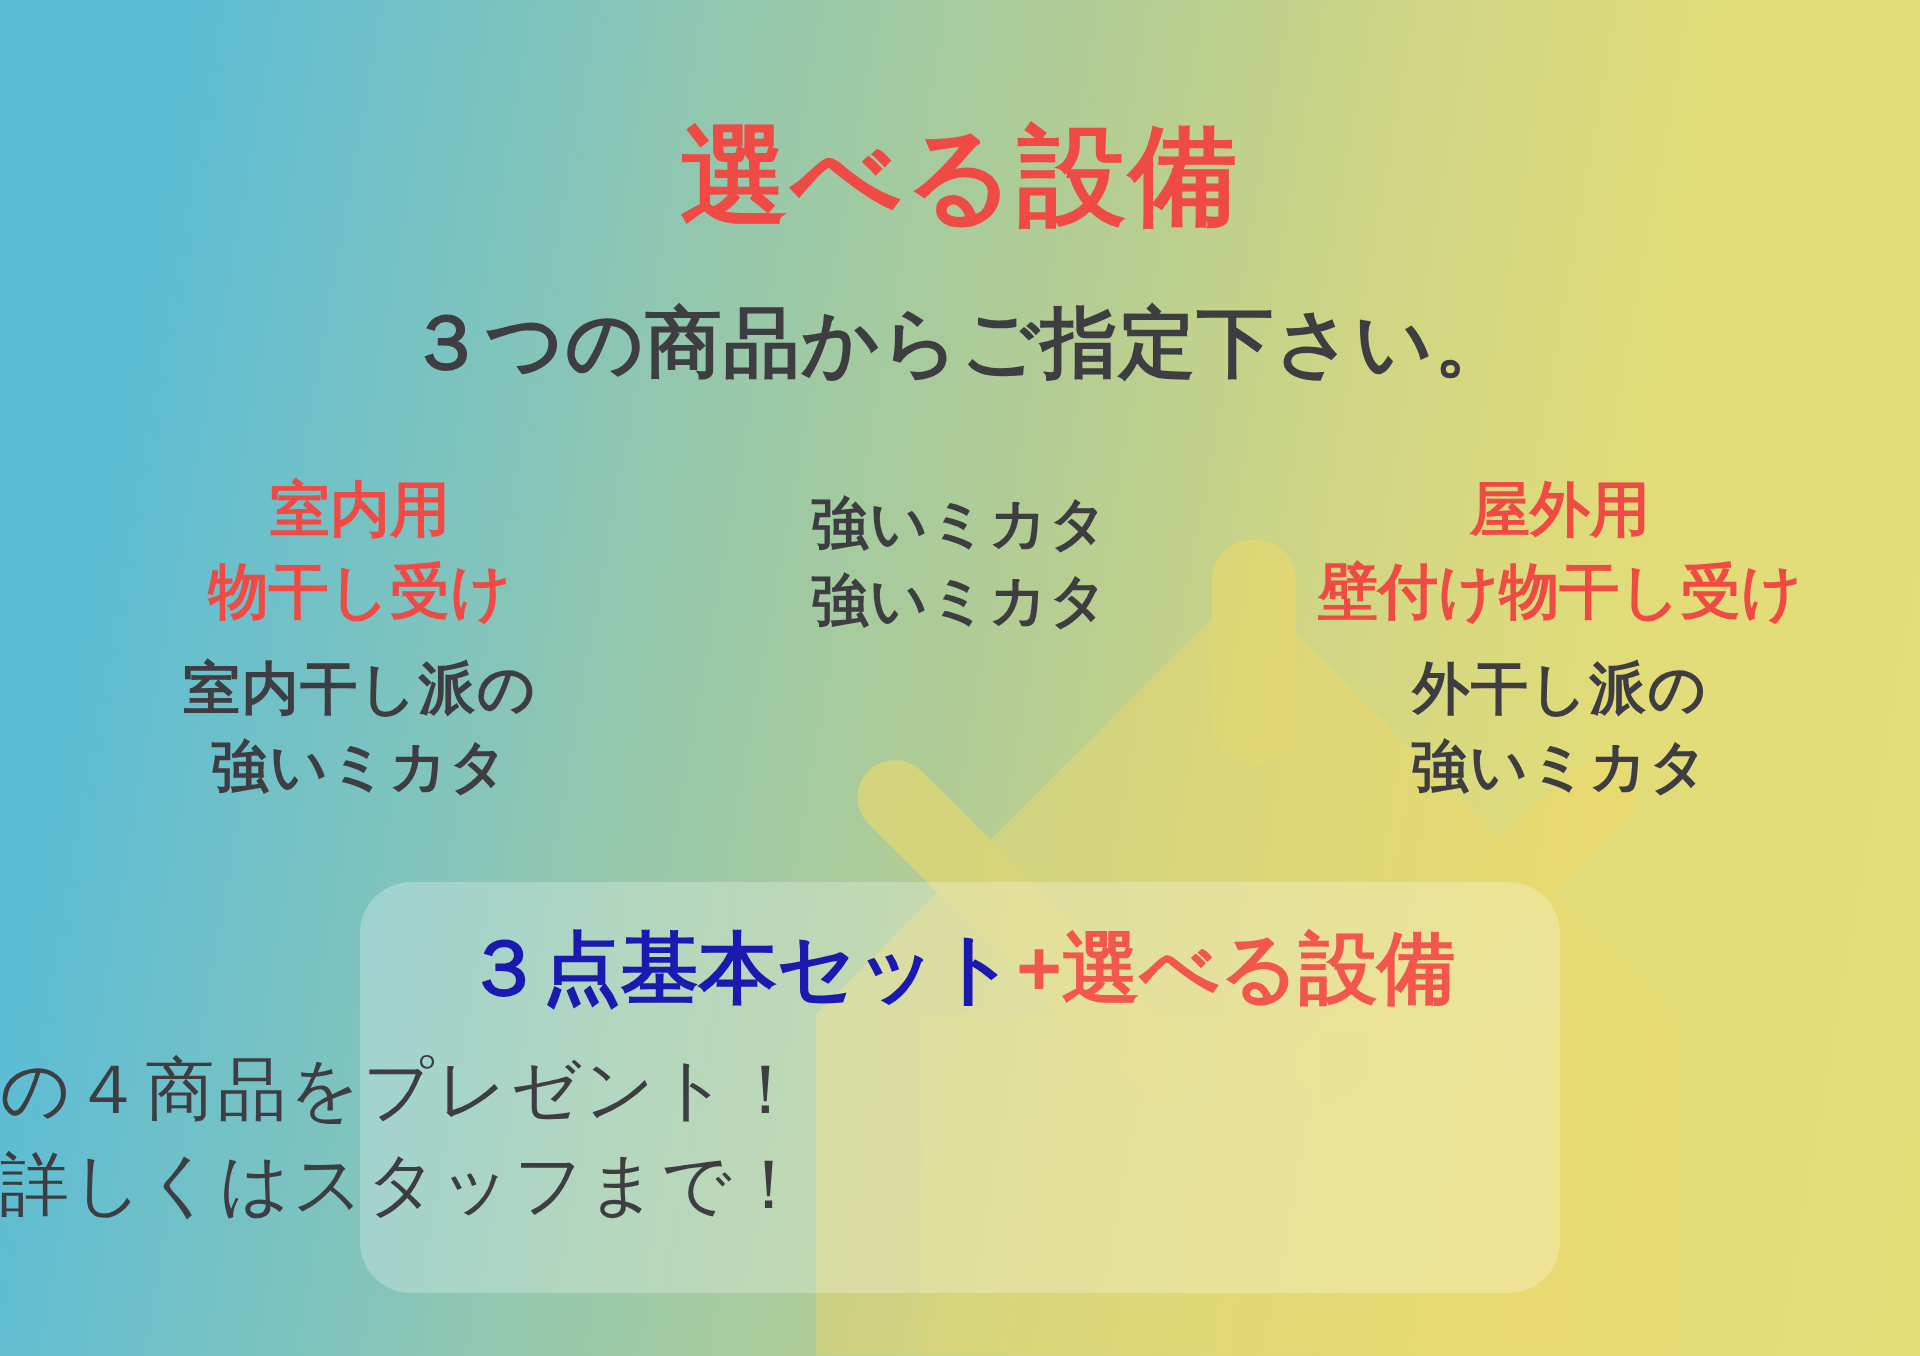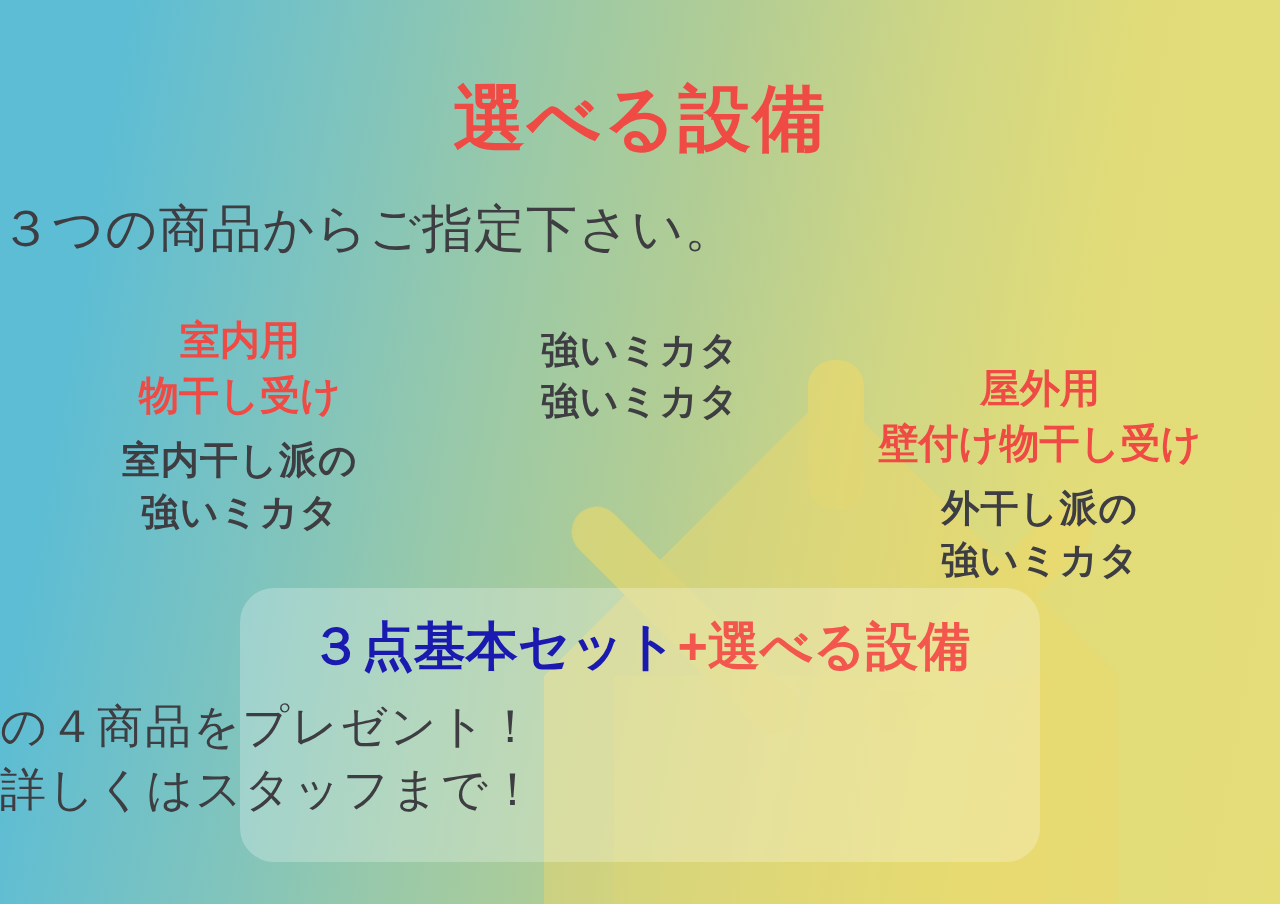--- a/index.html
+++ b/index.html
@@ -52,23 +52,24 @@
     letter-spacing: 2px;
     color: #ef4a44;
     white-space: nowrap;
   }
 
   .subtitle {
     position: absolute;
     left: 0;
     top: 203px;
     width: 1280px;
+    text-align: center;
     font-size: 51px;
     line-height: 1.0;
-    font-weight: normal;
+    font-weight: bold;
     letter-spacing: 1px;
     color: #3d3d42;
     white-space: nowrap;
   }
 
   
   .columns {
     position: absolute;
     left: 0;
     top: 313px;
@@ -98,21 +99,21 @@
     font-size: 38px;
     line-height: 1.35;
     letter-spacing: 1px;
     white-space: nowrap;
   }
   .col-desc .l2 { display: block; text-align: center; }
 
   
   .col-1 .col-head { font-size: 40px; }
   .col-2 .col-head { font-size: 40px; }
-  .col-3 .col-head { font-size: 40px; margin-top: 48px; }
+  .col-3 .col-head { font-size: 40px; }
 
   
   .panel {
     position: absolute;
     left: 240px;
     top: 588px;
     width: 800px;
     height: 274px;
     border-radius: 34px;
     background: rgba(255, 255, 255, 0.26);

